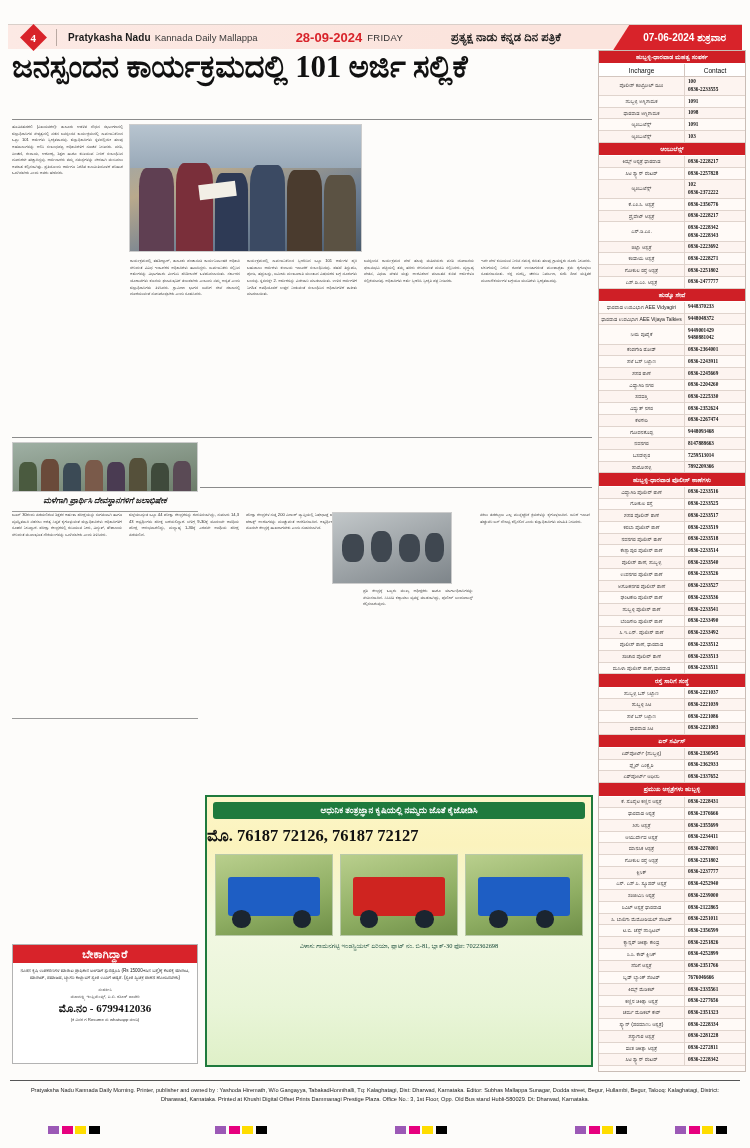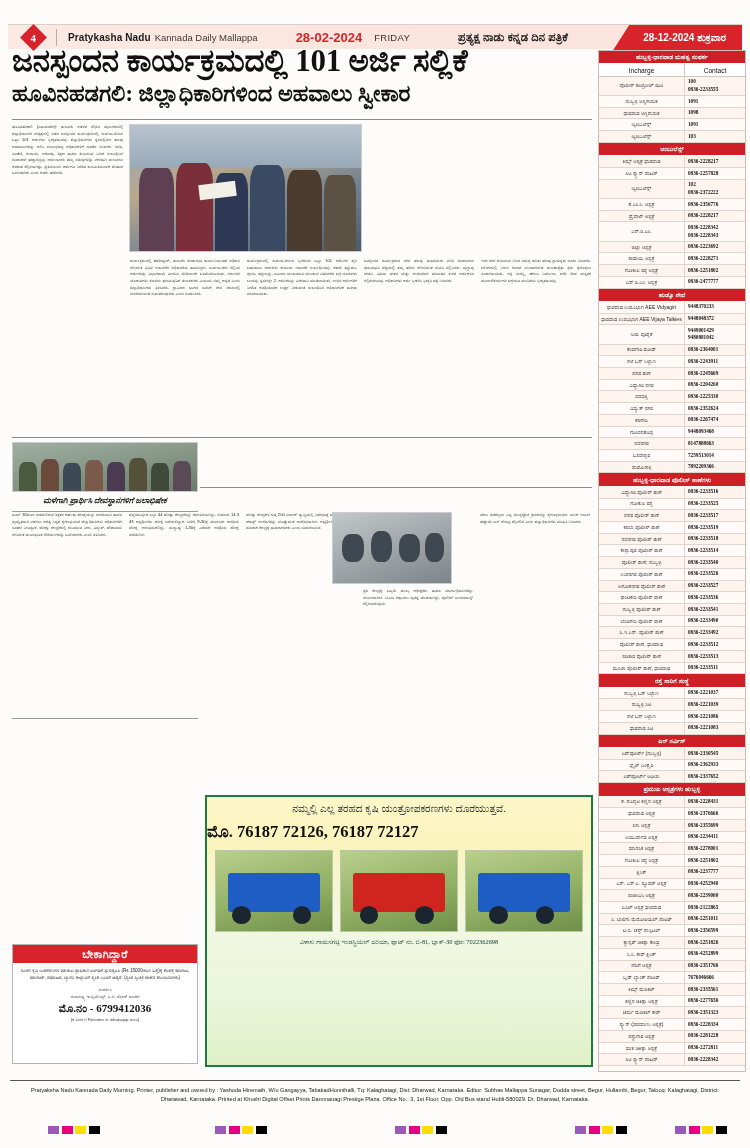--- a/index.html
+++ b/index.html
@@ -25,31 +25,31 @@
   }
   .page-num-badge span {
     transform: rotate(-45deg); color: #fff; font-size: 11px; font-weight: bold;
     font-family: "Liberation Serif", serif;
   }
   .mast-div { width: 1px; height: 17px; background: #b9a9a2; margin: 0 11px 0 13px; }
   .mast-name { font-size: 10px; font-weight: bold; color: #1b1b1b; letter-spacing: .1px; }
   .mast-sub  { font-size: 9.5px; color: #3b3b3b; margin-left: 4px; }
   .mast-date { font-size: 13px; font-weight: bold; color: #d8232a; margin-left: 38px;
                font-family: "Liberation Sans", sans-serif; }
-  .mast-day  { font-size: 9.5px; color: #333; margin-left: 12px; letter-spacing: .3px; }
+  .mast-day  { font-size: 9.5px; color: #333; margin-left: 5px; letter-spacing: .3px; }
   .mast-kn   { font-size: 11.5px; color: #1b1b1b; margin-left: 48px; font-weight: bold; }
   .mast-red-tab {
     position: absolute; right: 0; top: 0; height: 25px;
     background: #d8232a; color: #fff; font-size: 10px; font-weight: bold;
     display: flex; align-items: center; padding: 0 16px 0 30px;
     clip-path: polygon(16px 0, 100% 0, 100% 100%, 0 100%);
   }
 
   
-  .headline-wrap { position: absolute; left: 12px; top: 44px; width: 580px; }
+  .headline-wrap { position: absolute; left: 12px; top: 50px; width: 580px; }
   .headline-1 {
     font-size: 31px; font-weight: bold; color: #111; line-height: 1.08;
     font-family: "Liberation Serif", serif; letter-spacing: -.2px; white-space: nowrap;
   }
   .headline-2 {
     font-size: 22.5px; font-weight: bold; color: #111; line-height: 1.12; margin-top: 4px;
     font-family: "Liberation Serif", serif; white-space: nowrap;
   }
   .hl-rule { position: absolute; left: 12px; top: 119px; width: 580px; height: 1px; background: #8b8b8b; }
 
@@ -205,29 +205,28 @@
 
 <div class="page">
 
   <div class="masthead">
     <div class="page-num-badge">
       <span>4</span>
     </div>
     <div class="mast-div"></div>
     <div class="mast-name">Pratykasha Nadu</div>
     <div class="mast-sub">Kannada Daily Mallappa</div>
-    <div class="mast-date">28-02-2024</div>
+    <div class="mast-date">28-09-2024</div>
     <div class="mast-day">FRIDAY</div>
     <div class="mast-kn">ಪ್ರತ್ಯಕ್ಷ ನಾಡು ಕನ್ನಡ ದಿನ ಪತ್ರಿಕೆ</div>
-    <div class="mast-red-tab">28-12-2024 ಶುಕ್ರವಾರ</div>
+    <div class="mast-red-tab">07-06-2024 ಶುಕ್ರವಾರ</div>
   </div>
 
   <div class="headline-wrap">
     <div class="headline-1">ಜನಸ್ಪಂದನ ಕಾರ್ಯಕ್ರಮದಲ್ಲಿ 101 ಅರ್ಜಿ ಸಲ್ಲಿಕೆ</div>
-    <div class="headline-2">ಹೂವಿನಹಡಗಲಿ: ಜಿಲ್ಲಾಧಿಕಾರಿಗಳಿಂದ ಅಹವಾಲು ಸ್ವೀಕಾರ</div>
   </div>
   <div class="hl-rule"></div>
 
   <div class="story-area">
     <div class="story-cols">
       <div class="scol w1">ಹೂವಿನಹಡಗಲಿ (ವಿಜಯನಗರ): ತಾಲೂಕು ಆಡಳಿತ ಸೌಧದ ಸಭಾಂಗಣದಲ್ಲಿ ಜಿಲ್ಲಾಧಿಕಾರಿಗಳ ನೇತೃತ್ವದಲ್ಲಿ ನಡೆದ ಜನಸ್ಪಂದನ ಕಾರ್ಯಕ್ರಮದಲ್ಲಿ ಸಾರ್ವಜನಿಕರಿಂದ ಒಟ್ಟು 101 ಅರ್ಜಿಗಳು ಸ್ವೀಕೃತವಾದವು. ಜಿಲ್ಲಾಧಿಕಾರಿಗಳು ಸ್ಥಳದಲ್ಲಿಯೇ ಹಲವು ಅಹವಾಲುಗಳನ್ನು ಆಲಿಸಿ ಸಂಬಂಧಪಟ್ಟ ಅಧಿಕಾರಿಗಳಿಗೆ ಸೂಚನೆ ನೀಡಿದರು. ವಸತಿ, ಪಿಂಚಣಿ, ಕಂದಾಯ, ಆರೋಗ್ಯ, ಶಿಕ್ಷಣ ಹಾಗೂ ಕುಡಿಯುವ ನೀರಿಗೆ ಸಂಬಂಧಿಸಿದ ದೂರುಗಳೇ ಹೆಚ್ಚಾಗಿದ್ದವು. ಅರ್ಜಿದಾರರು ತಮ್ಮ ಸಮಸ್ಯೆಗಳನ್ನು ನೇರವಾಗಿ ಮಂಡಿಸಲು ಅವಕಾಶ ಕಲ್ಪಿಸಲಾಗಿತ್ತು. ಪ್ರತಿಯೊಂದು ಅರ್ಜಿಗೂ ನಿಗದಿತ ಕಾಲಮಿತಿಯೊಳಗೆ ಪರಿಹಾರ ಒದಗಿಸಬೇಕು ಎಂದು ಅವರು ಹೇಳಿದರು.</div>
       <div class="scol" style="padding-top:134px">ಕಾರ್ಯಕ್ರಮದಲ್ಲಿ ತಹಶೀಲ್ದಾರ್, ತಾಲೂಕು ಪಂಚಾಯಿತಿ ಕಾರ್ಯನಿರ್ವಾಹಕ ಅಧಿಕಾರಿ ಸೇರಿದಂತೆ ವಿವಿಧ ಇಲಾಖೆಗಳ ಅಧಿಕಾರಿಗಳು ಹಾಜರಿದ್ದರು. ಸಾರ್ವಜನಿಕರು ಸಲ್ಲಿಸಿದ ಅರ್ಜಿಗಳನ್ನು ವಿಭಾಗವಾರು ವಿಂಗಡಿಸಿ ಪರಿಶೀಲನೆಗೆ ಒಳಪಡಿಸಲಾಯಿತು. ಸರ್ಕಾರದ ಯೋಜನೆಗಳು ಕೊನೆಯ ಫಲಾನುಭವಿಗೆ ತಲುಪಬೇಕು ಎಂಬುದು ನಮ್ಮ ಆದ್ಯತೆ ಎಂದು ಜಿಲ್ಲಾಧಿಕಾರಿಗಳು ತಿಳಿಸಿದರು. ಗ್ರಾಮೀಣ ಭಾಗದ ಜನರಿಗೆ ಸೇವೆ ಸಕಾಲದಲ್ಲಿ ದೊರೆಯುವಂತೆ ನೋಡಿಕೊಳ್ಳಬೇಕು ಎಂದು ಸೂಚಿಸಿದರು.</div>
       <div class="scol" style="padding-top:134px">ಕಾರ್ಯಕ್ರಮದಲ್ಲಿ ಸಾರ್ವಜನಿಕರಿಂದ ಸ್ವೀಕರಿಸಿದ ಒಟ್ಟು 101 ಅರ್ಜಿಗಳ ಪೈಕಿ ಬಹುಪಾಲು ಅರ್ಜಿಗಳು ಕಂದಾಯ ಇಲಾಖೆಗೆ ಸಂಬಂಧಿಸಿದವು. ಪಹಣಿ ತಿದ್ದುಪಡಿ, ಪೋಡಿ, ಹದ್ದುಬಸ್ತು, ಜಮೀನು ಮಂಜೂರಾತಿ ಮುಂತಾದ ವಿಷಯಗಳ ಬಗ್ಗೆ ದೂರುಗಳು ಬಂದವು. ಸ್ಥಳದಲ್ಲೇ 2. ಅರ್ಜಿಗಳನ್ನು ವಿಲೇವಾರಿ ಮಾಡಲಾಯಿತು. ಉಳಿದ ಅರ್ಜಿಗಳಿಗೆ ನಿಗದಿತ ಅವಧಿಯೊಳಗೆ ಉತ್ತರ ನೀಡುವಂತೆ ಸಂಬಂಧಿಸಿದ ಅಧಿಕಾರಿಗಳಿಗೆ ತಾಕೀತು ಮಾಡಲಾಯಿತು.</div>
       <div class="scol" style="padding-top:134px">ಜನಸ್ಪಂದನ ಕಾರ್ಯಕ್ರಮದ ವೇಳೆ ಹಲವು ಮಹಿಳೆಯರು ವಸತಿ ಯೋಜನೆಯ ಫಲಾನುಭವಿ ಪಟ್ಟಿಯಲ್ಲಿ ತಮ್ಮ ಹೆಸರು ಸೇರಿಸುವಂತೆ ಮನವಿ ಸಲ್ಲಿಸಿದರು. ವೃದ್ಧಾಪ್ಯ ವೇತನ, ವಿಧವಾ ವೇತನ ಮತ್ತು ಅಂಗವಿಕಲರ ಮಾಸಾಶನ ಕುರಿತ ಅರ್ಜಿಗಳೂ ಸಲ್ಲಿಕೆಯಾದವು. ಅಧಿಕಾರಿಗಳು ಅರ್ಜಿ ಸ್ವೀಕರಿಸಿ ಸ್ವೀಕೃತಿ ಪತ್ರ ನೀಡಿದರು.</div>
       <div class="scol" style="padding-top:134px">ಇದೇ ವೇಳೆ ಕುಡಿಯುವ ನೀರಿನ ಸಮಸ್ಯೆ ಕುರಿತು ಹಲವು ಗ್ರಾಮಸ್ಥರು ದೂರು ನೀಡಿದರು. ಬೇಸಿಗೆಯಲ್ಲಿ ನೀರಿನ ಕೊರತೆ ಉಂಟಾಗದಂತೆ ಮುಂಜಾಗ್ರತಾ ಕ್ರಮ ಕೈಗೊಳ್ಳಲು ಸೂಚಿಸಲಾಯಿತು. ರಸ್ತೆ ದುರಸ್ತಿ, ಚರಂಡಿ ನಿರ್ಮಾಣ, ಬೀದಿ ದೀಪ ಮತ್ತಿತರ ಮೂಲಸೌಕರ್ಯಗಳ ಬಗ್ಗೆಯೂ ಮನವಿಗಳು ಸ್ವೀಕೃತವಾದವು.</div>
@@ -286,21 +285,21 @@
     <div class="cl-note">ಸಂಪರ್ಕಿಸಿ</div>
     <div class="cl-note">ಮಹಾಲಕ್ಷ್ಮಿ ಇಂಪ್ಲಿಮೆಂಟ್ಸ್, ಪಿ.ಬಿ. ರೋಡ್ ಹಾವೇರಿ</div>
     <div class="cl-phone">
       <span>ಮೊ.ನಂ -</span>
       <span>6799412036</span>
     </div>
     <div class="cl-note">(ಕ ವಿವರ ಗ Resume ನು whatsapp ಮಾಡಿ)</div>
   </div>
 
   <div class="ad">
-    <div class="ad-tag">ನಮ್ಮಲ್ಲಿ ಎಲ್ಲ ತರಹದ ಕೃಷಿ ಯಂತ್ರೋಪಕರಣಗಳು ದೊರೆಯುತ್ತವೆ.</div>
+    <div class="ad-band">ಆಧುನಿಕ ತಂತ್ರಜ್ಞಾನ ಕೃಷಿಯಲ್ಲಿ ನಮ್ಮದು ಜೊತೆ ಕೈಜೋಡಿಸಿ</div>
     <div class="ad-phone">ಮೊ. 76187 72126, 76187 72127</div>
     <div class="ad-prods">
       <div class="prod">
         <div class="machine" style="background:#1e5ec4"></div>
         <div class="wheel" style="left:14%"></div>
         <div class="wheel" style="left:66%"></div>
       </div>
       <div class="prod">
         <div class="machine" style="background:#cf2420"></div>
         <div class="wheel" style="left:16%"></div>

